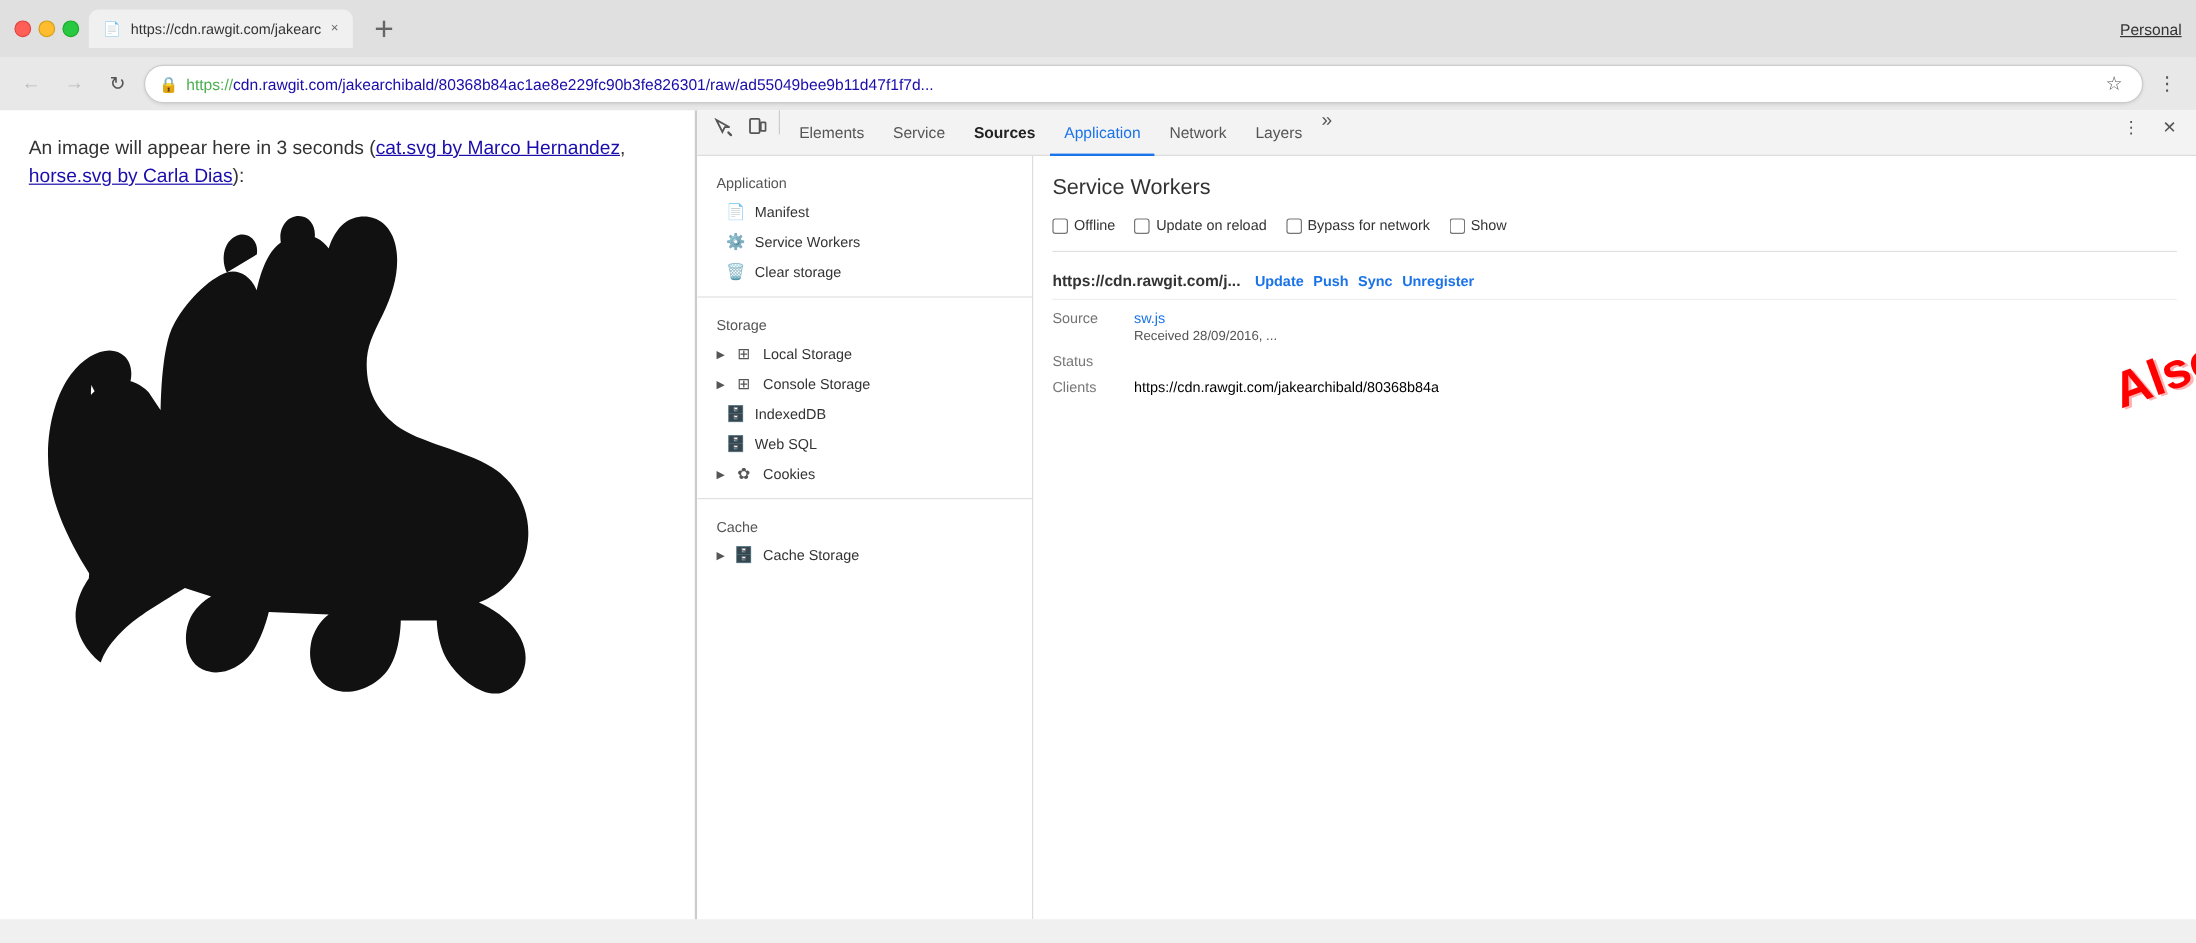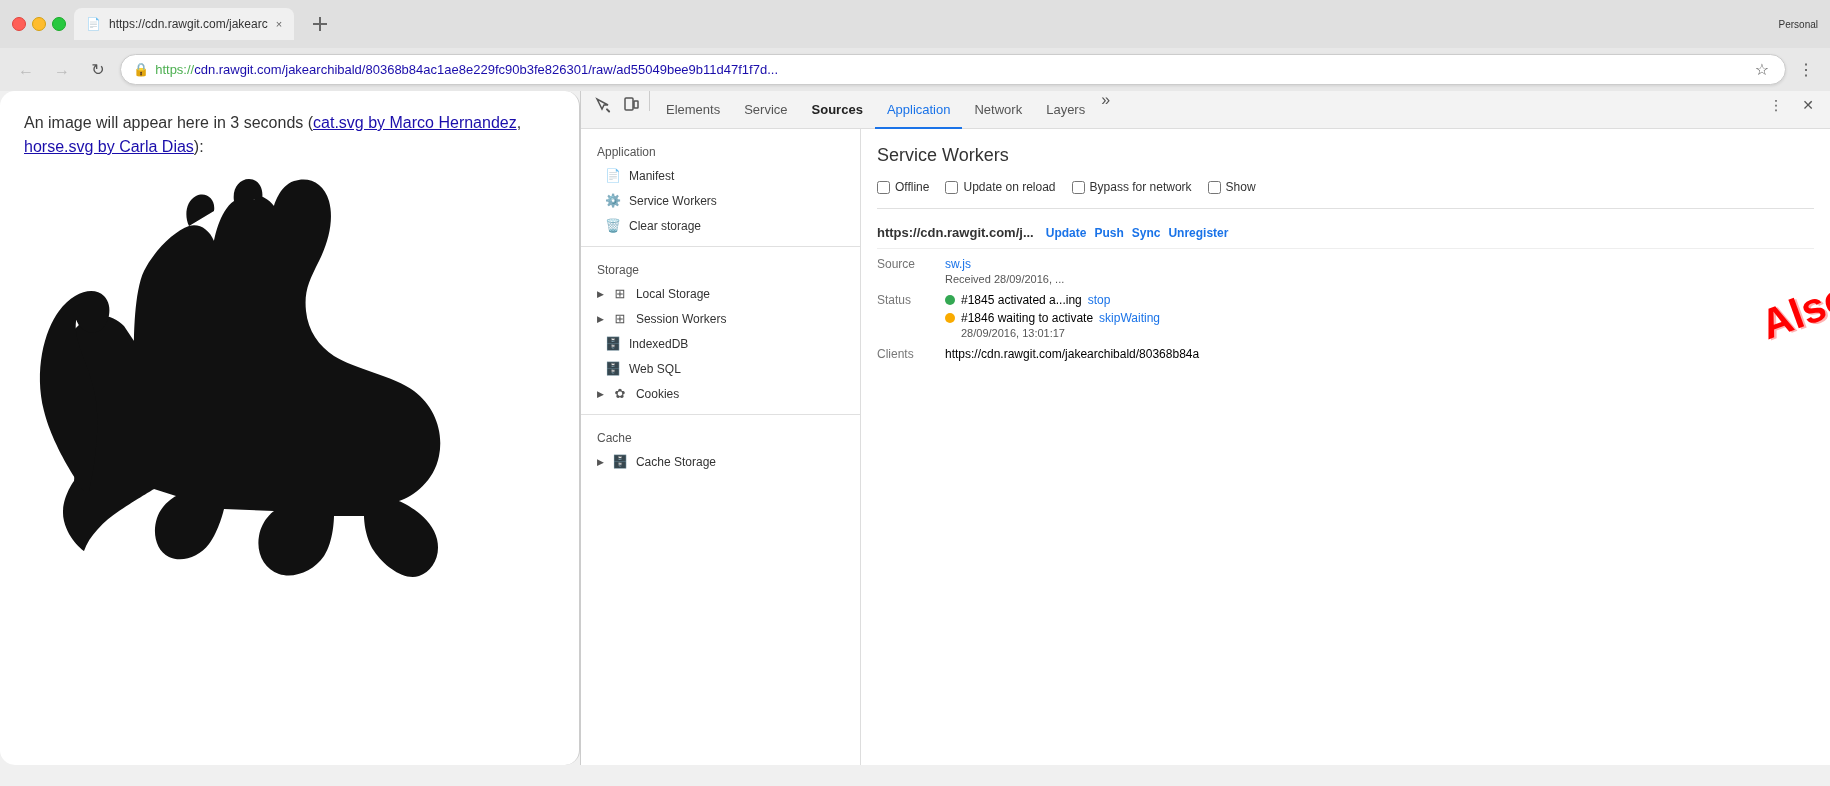--- a/index.html
+++ b/index.html
@@ -8,35 +8,35 @@
     .traffic-lights { display: flex; gap: 6px; align-items: center; }
     .traffic-light { width: 14px; height: 14px; border-radius: 50%; }
     .tl-red { background: #ff5f57; border: 1px solid #e0443e; }
     .tl-yellow { background: #febc2e; border: 1px solid #d4a012; }
     .tl-green { background: #28c840; border: 1px solid #1aab29; }
     .tab { display: flex; align-items: center; background: #f0f0f0; border-radius: 8px 8px 0 0; padding: 6px 12px; gap: 8px; height: 32px; min-width: 220px; }
     .tab-icon { font-size: 12px; }
     .tab-url { font-size: 12px; color: #333; flex: 1; overflow: hidden; text-overflow: ellipsis; white-space: nowrap; max-width: 160px; }
     .tab-close { font-size: 11px; color: #666; cursor: pointer; }
     .new-tab-btn { width: 28px; height: 28px; display: flex; align-items: center; justify-content: center; font-size: 16px; color: #666; margin-left: 4px; }
-    .profile-text { margin-left: auto; font-size: 10px; color: #333; }
+    .profile-text { margin-left: auto; font-size: 13px; color: #333; text-decoration: underline; }
 
     .address-bar-row { display: flex; align-items: center; padding: 6px 12px; gap: 8px; background: #e8e8e8; }
     .nav-btn { width: 28px; height: 28px; display: flex; align-items: center; justify-content: center; font-size: 16px; color: #555; background: none; border: none; cursor: pointer; border-radius: 50%; }
     .nav-btn.disabled { color: #bbb; }
     .address-box { flex: 1; display: flex; align-items: center; background: white; border-radius: 20px; padding: 5px 12px; gap: 6px; border: 1px solid #ccc; box-shadow: 0 1px 3px rgba(0,0,0,0.1); }
     .lock-icon { color: #4caf50; font-size: 13px; }
     .address-text { font-size: 13px; color: #1a0dab; flex: 1; overflow: hidden; text-overflow: ellipsis; white-space: nowrap; }
     .star-btn, .menu-btn { font-size: 16px; color: #555; cursor: pointer; padding: 0 4px; }
 
     
     .main-area { display: flex; height: calc(786px - 36px - 40px - 36px); }
 
     
-    .webpage { flex: 0 0 580px; background: white; padding: 20px 24px; overflow: hidden; border-right: 1px solid #ccc; border-radius: 15px; }
+    .webpage { flex: 0 0 580px; background: white; padding: 20px 24px; overflow: hidden; border-right: 1px solid #ccc; }
     .page-text { font-size: 16px; color: #333; line-height: 1.5; }
     .page-text a { color: #1a0dab; text-decoration: underline; }
     .cat-svg { margin-top: 12px; width: 500px; height: 420px; }
 
     
     .devtools { flex: 1; display: flex; flex-direction: column; background: white; border-left: 1px solid #ccc; }
     .devtools-toolbar { display: flex; align-items: flex-start; border-bottom: 1px solid #ddd; padding: 0 8px; background: #f3f3f3; height: 38px; }
     .dt-icon-btn { width: 28px; height: 28px; display: flex; align-items: center; justify-content: center; font-size: 14px; cursor: pointer; color: #555; border: none; background: none; border-radius: 3px; }
     .dt-separator { width: 1px; height: 20px; background: #ccc; margin: 0 4px; }
     .dt-tab { padding: 8px 12px; font-size: 13px; color: #555; cursor: pointer; border-bottom: 2px solid transparent; height: 38px; display: flex; align-items: center; }
@@ -281,21 +281,21 @@
 
             <div class="dt-sidebar-section-label">Storage</div>
             <div class="dt-sidebar-item has-arrow">
               <span class="dt-sidebar-arrow">▶</span>
               <span class="dt-sidebar-icon">⊞</span>
               <span>Local Storage</span>
             </div>
             <div class="dt-sidebar-item has-arrow">
               <span class="dt-sidebar-arrow">▶</span>
               <span class="dt-sidebar-icon">⊞</span>
-              <span>Session Workers</span>
+              <span>Console Storage</span>
             </div>
             <div class="dt-sidebar-item">
               <span class="dt-sidebar-icon">🗄️</span>
               <span>IndexedDB</span>
             </div>
             <div class="dt-sidebar-item">
               <span class="dt-sidebar-icon">🗄️</span>
               <span>Web SQL</span>
             </div>
             <div class="dt-sidebar-item has-arrow">
@@ -348,37 +348,20 @@
               <span class="sw-source-label">Source</span>
               <a class="sw-source-value">sw.js</a>
             </div>
             <div style="font-size:11px; color:#555; margin-top:2px; margin-left:68px;">
               <span>Received 28/09/2016,</span>
               <span> ...</span>
             </div>
 
             <div style="display:flex; align-items:flex-start; font-size:12px; margin-top:8px; gap:8px;">
               <span style="color:#777; min-width:60px;">Status</span>
-              <div>
-
-                <div style="display:flex; align-items:center; margin-bottom:4px;">
-                  <span class="status-dot green"></span>
-                  <span>#1845 activated a</span>
-                  <span>...</span>
-                  <span>ing</span>
-                  <a class="stop-link">stop</a>
-                </div>
-
-                <div style="display:flex; align-items:center; margin-bottom:2px;">
-                  <span class="status-dot yellow"></span>
-                  <span>#1846 waiting to activate</span>
-                  <a class="skip-link">skipWaiting</a>
-                </div>
-                <div style="font-size:11px; color:#555; margin-left:16px;">28/09/2016, 13:01:17</div>
-              </div>
             </div>
 
             <div style="display:flex; align-items:flex-end; font-size:12px; margin-top:8px; gap:8px;">
               <span style="color:#777; min-width:60px;">Clients</span>
               <span>https://cdn.rawgit.com/jakearchibald/80368b84a</span>
             </div>
 
           </div>
         </div>
       </div>

